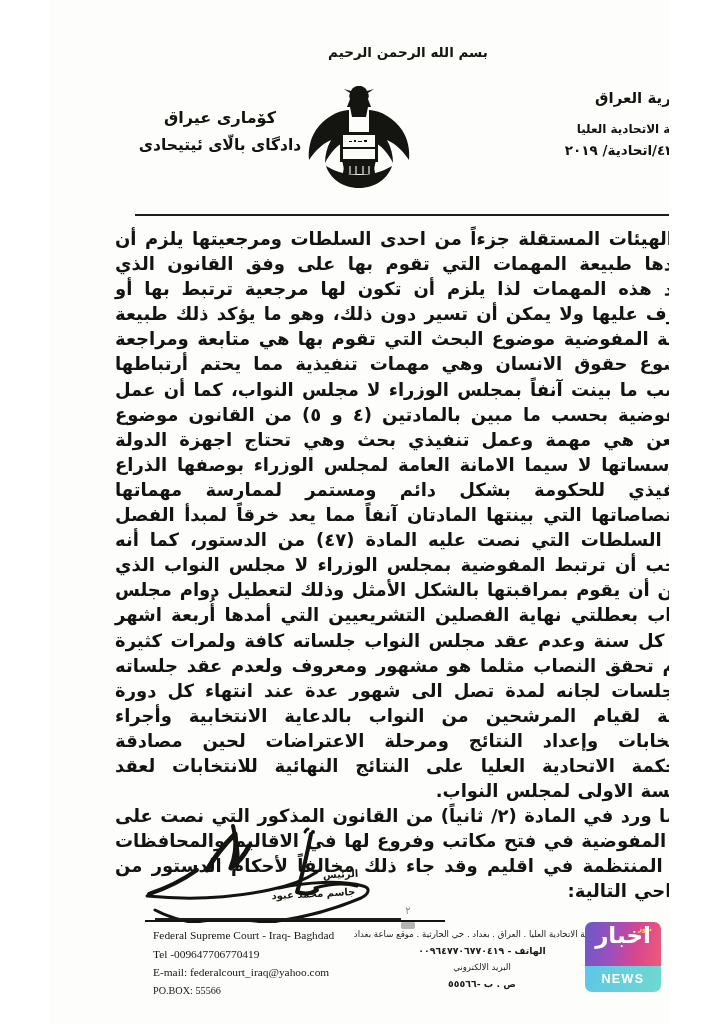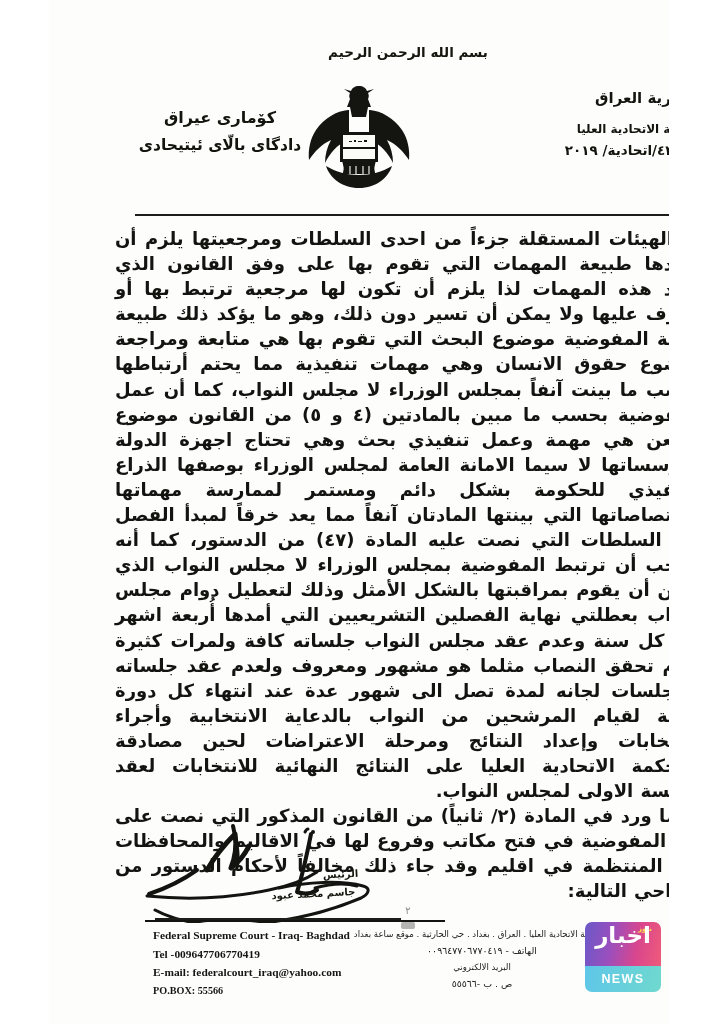--- a/index.html
+++ b/index.html
@@ -157,41 +157,41 @@
     height: 2px;
     background: #1d1d19;
   }
   .footer-en {
     position: absolute;
     left: 104px;
     top: 926px;
     width: 300px;
     direction: ltr;
     font-family: "Liberation Serif", "DejaVu Serif", serif;
-    font-weight: 700;
+    font-weight: 400;
     font-size: 11.4px;
     line-height: 18.5px;
     color: #151511;
   }
   .footer-en .pobox { font-size: 10.2px; }
 
   .footer-ar {
     position: absolute;
     right: 22px;
     top: 926px;
     width: 330px;
     direction: rtl;
     text-align: center;
     font-family: "DejaVu Sans", "Liberation Sans", sans-serif;
     font-size: 8.6px;
     line-height: 16.5px;
     color: #1a1a15;
   }
   .footer-ar .ar-line { display: block; }
-  .footer-ar .ar-num { font-size: 9.4px; letter-spacing: .6px; }
+  .footer-ar .ar-num { font-size: 9.4px; letter-spacing: .6px; font-weight: bold; }
 
   
   .watermark {
     position: absolute;
     right: 8px;
     top: 922px;
     width: 76px;
     height: 72px;
   }
   .wm-top {

